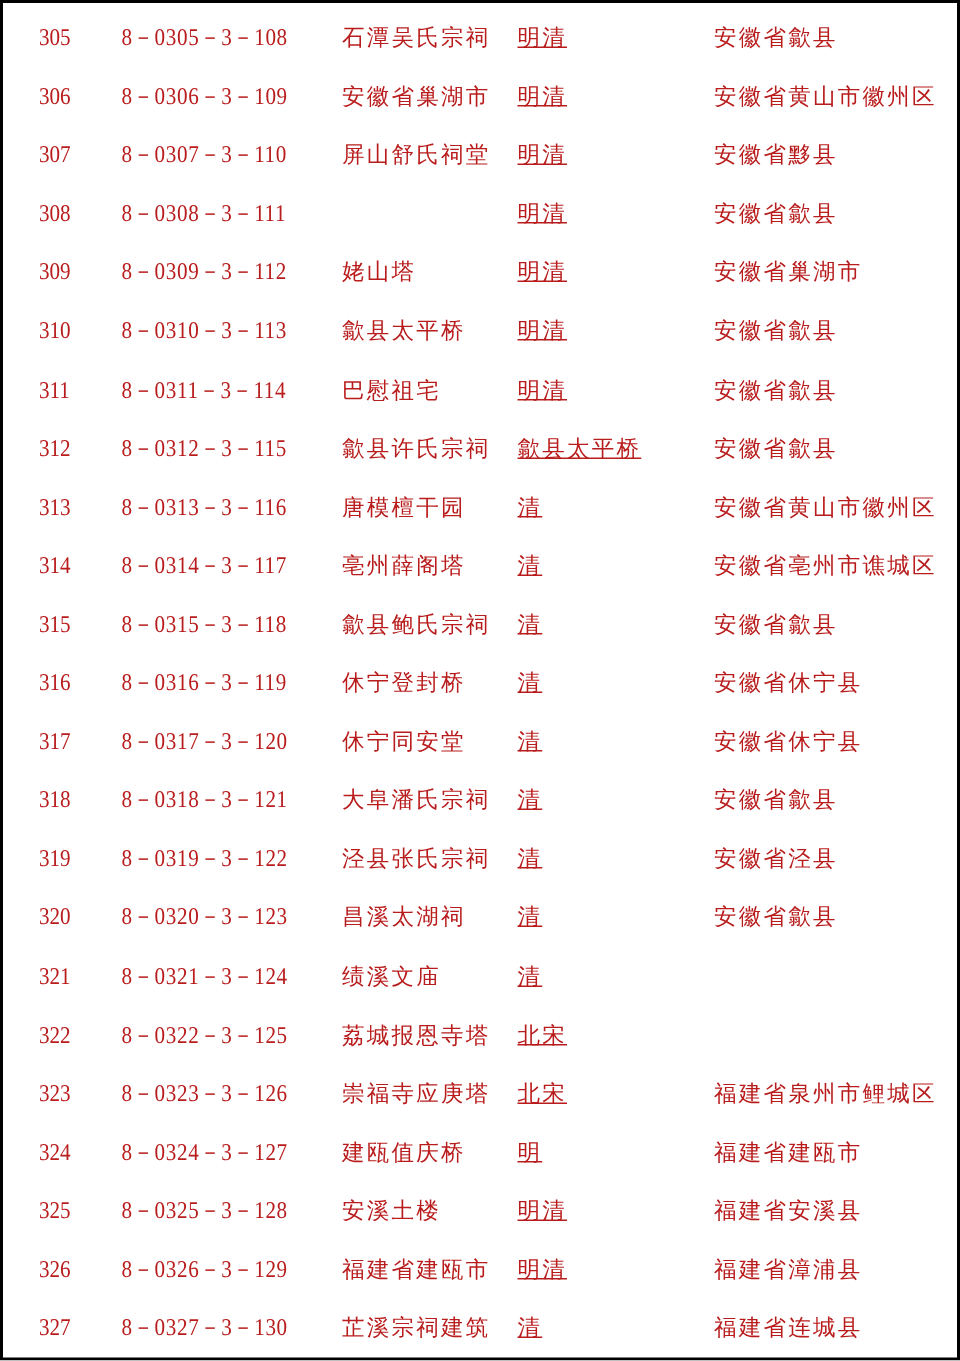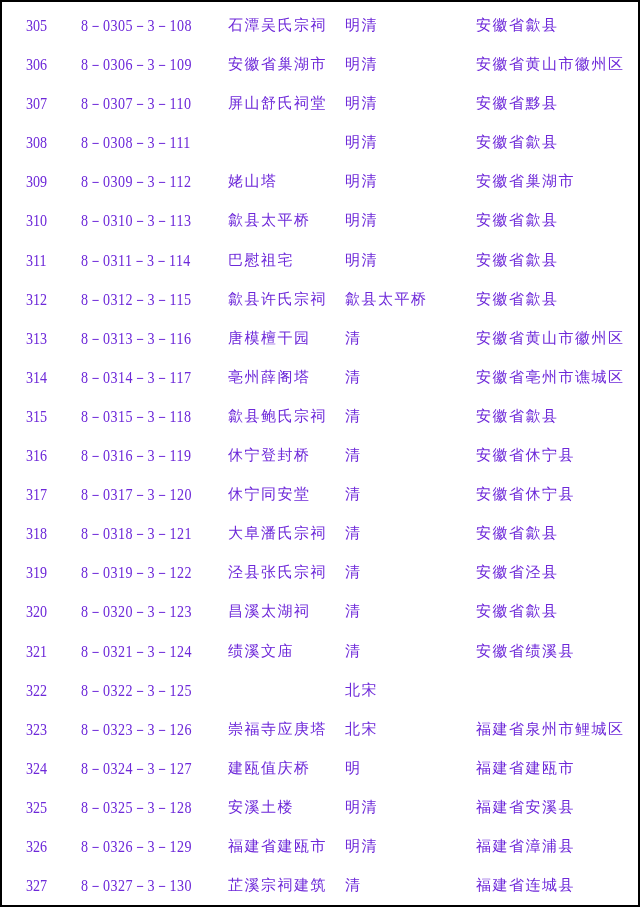--- a/index.html
+++ b/index.html
@@ -29,21 +29,21 @@
       position: absolute;
       left: 0;
       top: 4px;
       width: 100%;
     }
     .row {
       position: relative;
       height: 39.1px;
       font-family: "DejaVu Serif", "Liberation Serif", serif;
       font-size: 15px;
-      color: #6d28d9;
+      color: #b91c1c;
     }
     .cell {
       position: absolute;
       top: 0;
       line-height: 39px;
       white-space: nowrap;
     }
     .c-seq {
       left: 24px;
       font-family: "Liberation Serif", serif;
@@ -62,20 +62,21 @@
     }
     .c-name {
       left: 226px;
       font-size: 15px;
       letter-spacing: 1.5px;
     }
     .c-era {
       left: 343px;
       font-size: 15px;
       letter-spacing: 1.5px;
+      text-decoration: underline;
     }
     .c-loc {
       left: 474px;
       font-size: 15px;
       letter-spacing: 1.5px;
     }
   </style>
 </head>
 <body>
 
@@ -190,25 +191,25 @@
         <span class="cell c-code">8－0320－3－123</span>
         <span class="cell c-name">昌溪太湖祠</span>
         <span class="cell c-era">清</span>
         <span class="cell c-loc">安徽省歙县</span>
       </div>
       <div class="row">
         <span class="cell c-seq">321</span>
         <span class="cell c-code">8－0321－3－124</span>
         <span class="cell c-name">绩溪文庙</span>
         <span class="cell c-era">清</span>
-        <span class="cell c-loc">安徽省绩溪县</span>
       </div>
       <div class="row">
         <span class="cell c-seq">322</span>
         <span class="cell c-code">8－0322－3－125</span>
+        <span class="cell c-name">荔城报恩寺塔</span>
         <span class="cell c-era">北宋</span>
       </div>
       <div class="row">
         <span class="cell c-seq">323</span>
         <span class="cell c-code">8－0323－3－126</span>
         <span class="cell c-name">崇福寺应庚塔</span>
         <span class="cell c-era">北宋</span>
         <span class="cell c-loc">福建省泉州市鲤城区</span>
       </div>
       <div class="row">

